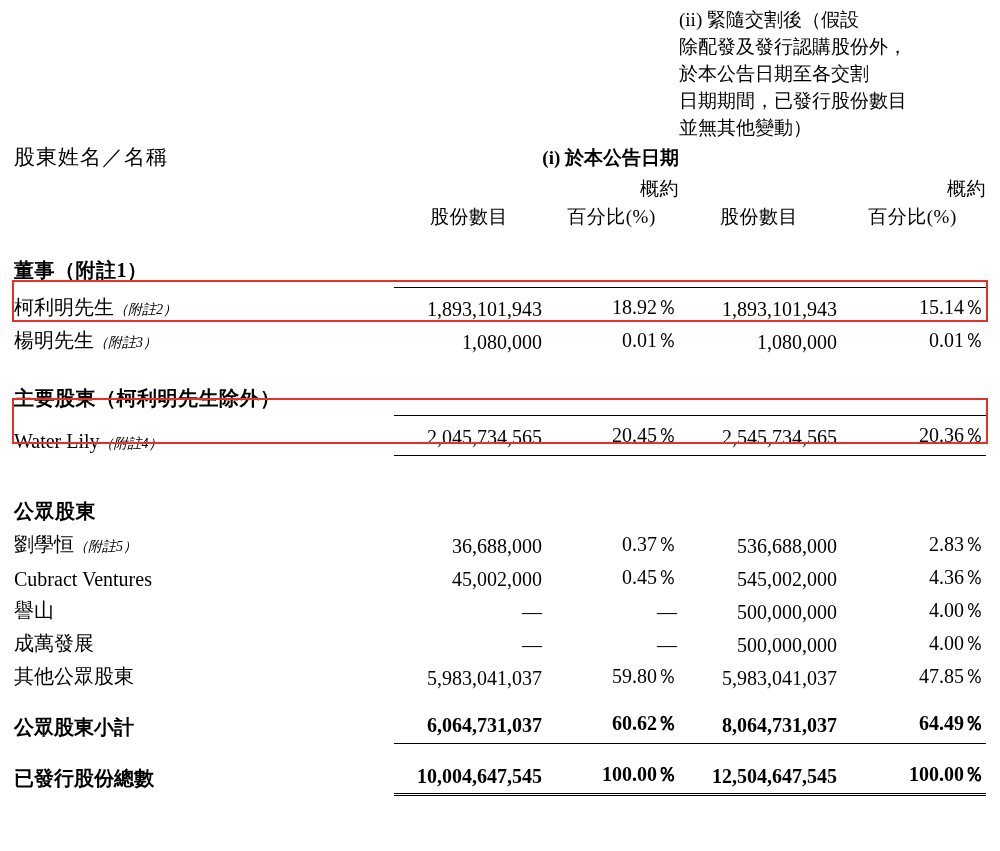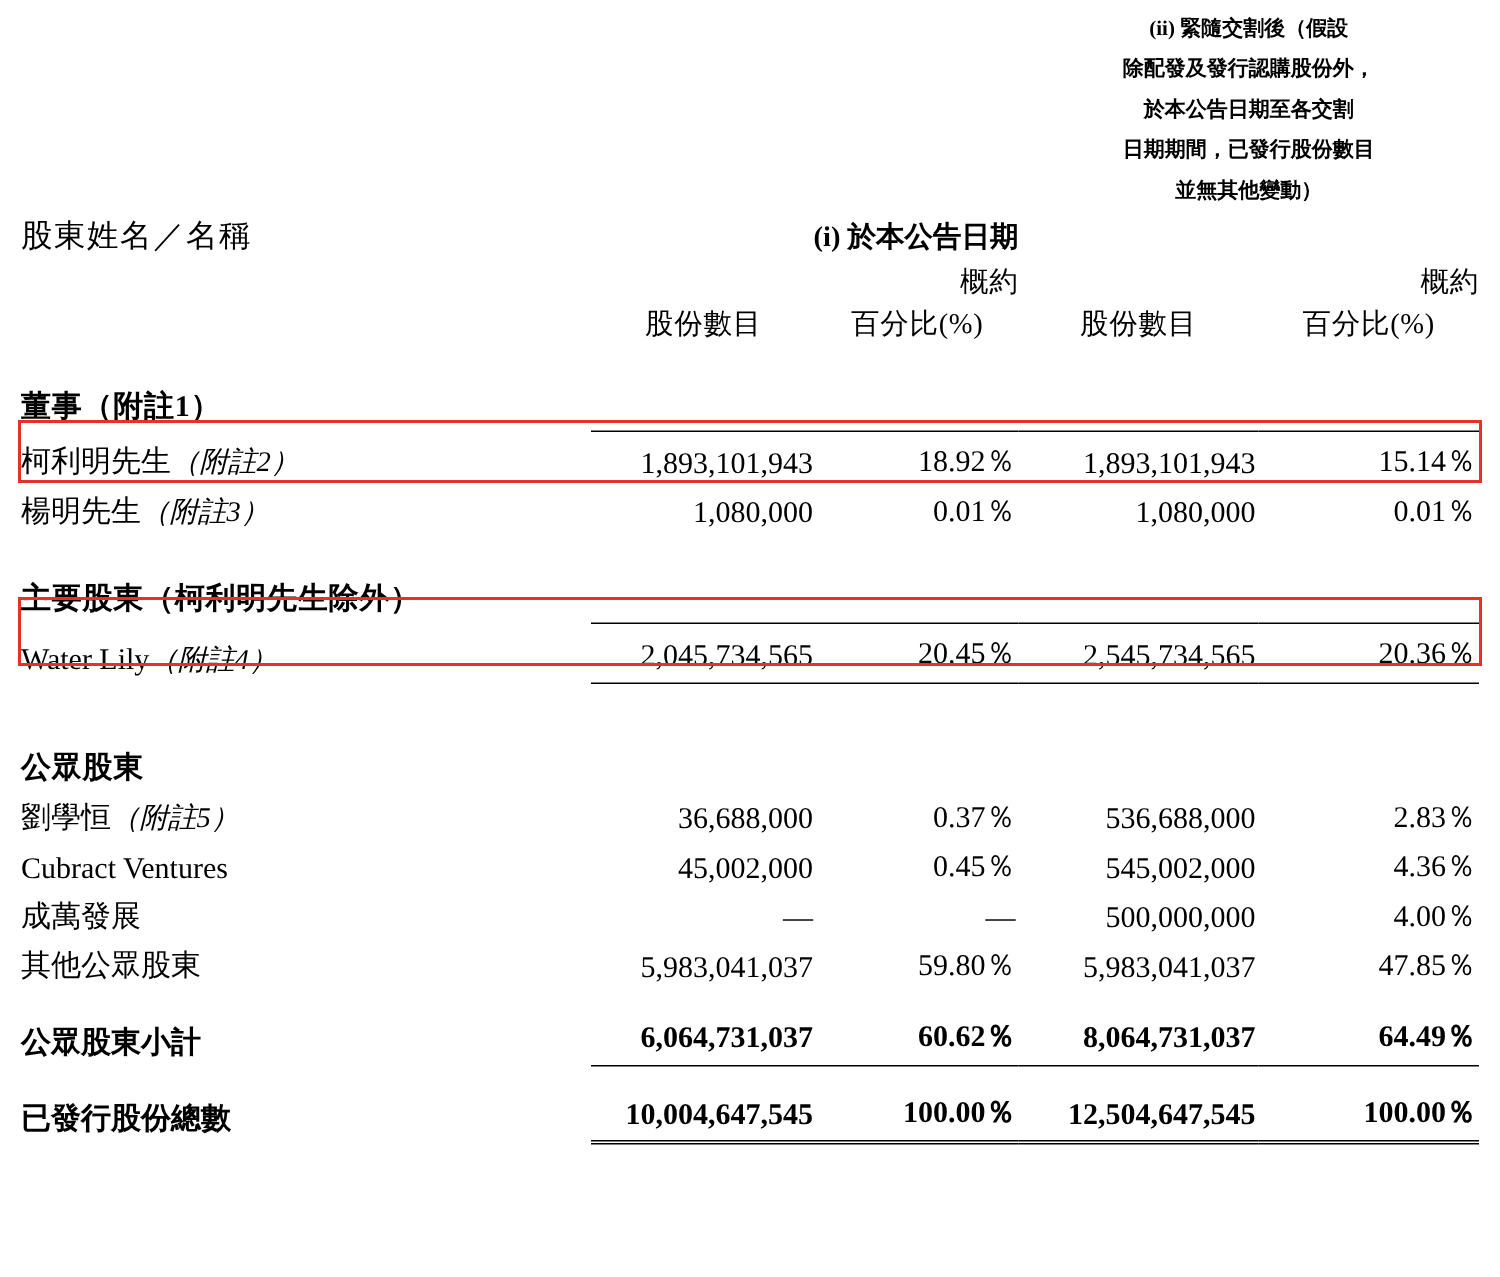--- a/index.html
+++ b/index.html
@@ -35,24 +35,23 @@
   table.share-table col.c-n2 { width: 160px; }
   table.share-table col.c-p2 { width: 147px; }
 
   td, th {
     padding: 0;
     vertical-align: bottom;
   }
 
   
   .hdr-block {
-    font-size: 14px;
+    font-size: 19px;
     line-height: 27px;
-    font-weight: bold;
-    text-align: center;
+    font-weight: normal;
     padding-bottom: 2px;
   }
   .hdr-i {
     font-size: 19px;
     font-weight: bold;
     text-align: right;
     padding-bottom: 4px;
   }
   .hdr-name {
     font-size: 21px;
@@ -81,21 +80,21 @@
   }
   .row-name {
     font-size: 20px;
     text-align: left;
     padding-top: 3px;
     padding-bottom: 3px;
     white-space: nowrap;
   }
   .row-name .note {
     font-style: italic;
-    font-size: 19px;
+    font-size: 14px;
   }
   .num {
     font-size: 20px;
     text-align: right;
     padding-top: 3px;
     padding-bottom: 3px;
     padding-right: 2px;
     white-space: nowrap;
   }
   .num.pct { padding-right: 2px; }
@@ -231,20 +230,27 @@
           <td class="num pct">2.83％</td>
         </tr>
         <tr class="">
           <td class="row-name">Cubract Ventures</td>
           <td class="num">45,002,000</td>
           <td class="num pct">0.45％</td>
           <td class="num">545,002,000</td>
           <td class="num pct">4.36％</td>
         </tr>
         <tr class="">
+          <td class="row-name">譽山</td>
+          <td class="num">—</td>
+          <td class="num pct">—</td>
+          <td class="num">500,000,000</td>
+          <td class="num pct">4.00％</td>
+        </tr>
+        <tr class="">
           <td class="row-name">成萬發展</td>
           <td class="num">—</td>
           <td class="num pct">—</td>
           <td class="num">500,000,000</td>
           <td class="num pct">4.00％</td>
         </tr>
         <tr class="">
           <td class="row-name">其他公眾股東</td>
           <td class="num">5,983,041,037</td>
           <td class="num pct">59.80％</td>

